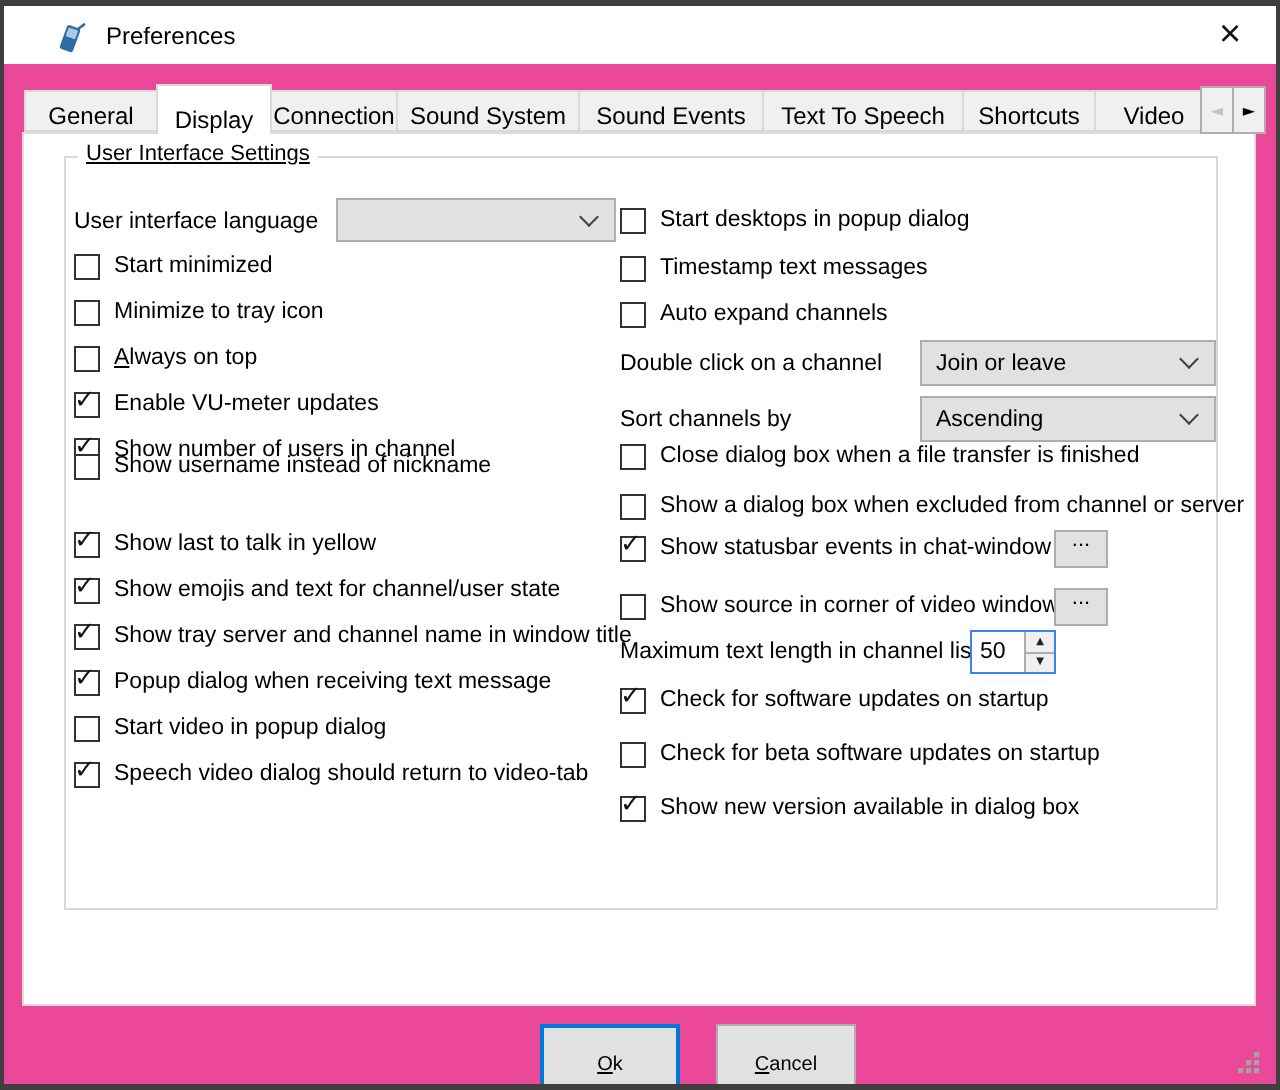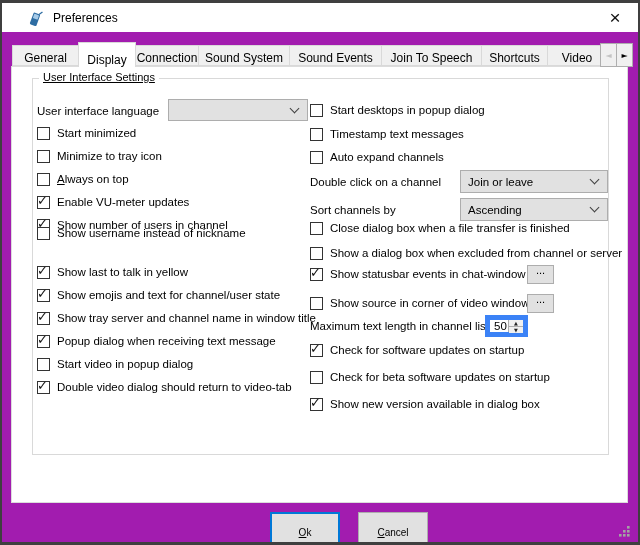--- a/index.html
+++ b/index.html
@@ -1,18 +1,18 @@
 <!DOCTYPE html>
 <html><head>
 <meta charset="utf-8">
 <style>
   * { margin:0; padding:0; box-sizing:border-box; }
   html,body { background:#fff; }
   body { width:640px; height:545px; font-family:"Liberation Sans",sans-serif; font-size:12px; color:#000; }
-  #window { position:relative; width:640px; height:545px; background:#a21caf; border:2px solid #3f3f3f; border-top-width:3px; border-bottom-width:3px; overflow:hidden; }
+  #window { position:relative; width:640px; height:545px; background:#ec4899; border:2px solid #3f3f3f; border-top-width:3px; border-bottom-width:3px; overflow:hidden; }
   .titlebar { position:absolute; left:0; top:0; right:0; height:29px; background:#fff; display:flex; align-items:center; }
   .title-icon { margin-left:24px; width:18px; height:18px; flex:0 0 auto; }
   .title-text { margin-left:9px; font-size:12px; }
   .close-btn { position:absolute; right:0; top:0; width:46px; height:29px; display:flex; align-items:center; justify-content:center; font-size:19px; font-weight:400; color:#111; cursor:default; }
   .tabstrip { position:absolute; left:10px; top:39px; width:589px; height:25px; display:flex; align-items:flex-end; overflow:hidden; }
   .tab { height:21px; margin-bottom:1px; background:#f0f0f0; border:1px solid #d9d9d9; display:flex; align-items:flex-end; justify-content:center; white-space:nowrap; flex:0 0 auto; margin-right:-1px; font-size:12px; overflow:hidden; }
   .tab.active { height:25px; margin-bottom:0; background:#fff; border-bottom:none; z-index:5; position:relative; }
   .scrollbtns { position:absolute; left:599px; top:40px; display:flex; z-index:6; }
   .sbtn { width:17px; height:24px; border:1px solid #aeaeae; background:#f0f0f0; display:flex; align-items:center; justify-content:center; font-family:"DejaVu Sans",sans-serif; font-size:8px; margin-left:-1px; color:#000; }
   .sbtn.disabled { color:#c3c3c3; }
@@ -22,21 +22,21 @@
   .flabel { position:absolute; height:16px; display:flex; align-items:center; font-size:11.5px; white-space:nowrap; }
   .cbrow { position:absolute; display:flex; align-items:center; height:16px; white-space:nowrap; }
   .cb { width:13px; height:13px; border:1px solid #333; background:#fff; margin-right:7px; position:relative; flex:0 0 auto; }
   .mark { position:absolute; left:-1px; top:-3px; font-size:13px; line-height:14px; color:#111; font-family:"DejaVu Sans",sans-serif; }
   .cblabel { font-size:11.5px; }
   .mn { text-decoration:underline; }
   .combo { position:absolute; background:#e1e1e1; border:1px solid #adadad; display:flex; align-items:center; padding:0 9px 0 7px; font-size:11.5px; }
   .combo .ctext { flex:1; white-space:nowrap; overflow:hidden; }
   .chev { width:7px; height:7px; border-right:1px solid #404040; border-bottom:1px solid #404040; transform:rotate(45deg); margin-top:-4px; flex:0 0 auto; }
   .dots-btn { position:absolute; width:27px; height:19px; background:#e1e1e1; border:1px solid #adadad; display:flex; align-items:flex-start; justify-content:center; font-size:11px; line-height:9px; }
-  .spin { position:absolute; left:483px; top:312px; width:43px; height:22px; background:#fff; border:5px solid #3b82f6; display:flex; }
+  .spin { position:absolute; left:483px; top:312px; width:43px; height:22px; background:#fff; border:1px solid #3b82f6; display:flex; }
   .spin-val { flex:1; display:flex; align-items:center; padding-left:4px; font-size:11.5px; }
   .spin-btns { width:15px; display:flex; flex-direction:column; border-left:1px solid #adadad; }
   .spin-up,.spin-down { flex:1; background:#f0f0f0; display:flex; align-items:center; justify-content:center; font-size:5px; color:#222; font-family:"DejaVu Sans",sans-serif; }
   .spin-up { border-bottom:1px solid #adadad; }
   .btn { position:absolute; width:70px; height:40px; background:#e1e1e1; border:1px solid #adadad; display:flex; align-items:center; justify-content:center; font-size:10px; }
   .btn.default { border:2px solid #0078d7; }
   .grip { position:absolute; right:7px; bottom:4px; width:14px; height:14px; }
 </style>
 </head>
 <body>
@@ -65,21 +65,21 @@
     <div class="tab" style="width:64px">
         <span>Connection</span>
       </div>
     <div class="tab" style="width:92px">
         <span>Sound System</span>
       </div>
     <div class="tab" style="width:93px">
         <span>Sound Events</span>
       </div>
     <div class="tab" style="width:101px">
-        <span>Join To Speech</span>
+        <span>Text To Speech</span>
       </div>
     <div class="tab" style="width:67px">
         <span>Shortcuts</span>
       </div>
     <div class="tab" style="width:60px">
         <span>Video</span>
       </div>
   </div>
   <div class="scrollbtns">
     <div class="sbtn disabled">◄</div>
@@ -161,21 +161,21 @@
   <div class="cbrow" style="left:35px;top:353px">
     <span class="cb">
         <span class="mark"></span>
       </span>
     <span class="cblabel">Start video in popup dialog</span>
   </div>
   <div class="cbrow" style="left:35px;top:376px">
     <span class="cb">
         <span class="mark">✓</span>
       </span>
-    <span class="cblabel">Double video dialog should return to video-tab</span>
+    <span class="cblabel">Speech video dialog should return to video-tab</span>
   </div>
 
   <div class="cbrow" style="left:308px;top:123px">
     <span class="cb">
         <span class="mark"></span>
       </span>
     <span class="cblabel">Timestamp text messages</span>
   </div>
   <div class="cbrow" style="left:308px;top:99px">
     <span class="cb">

